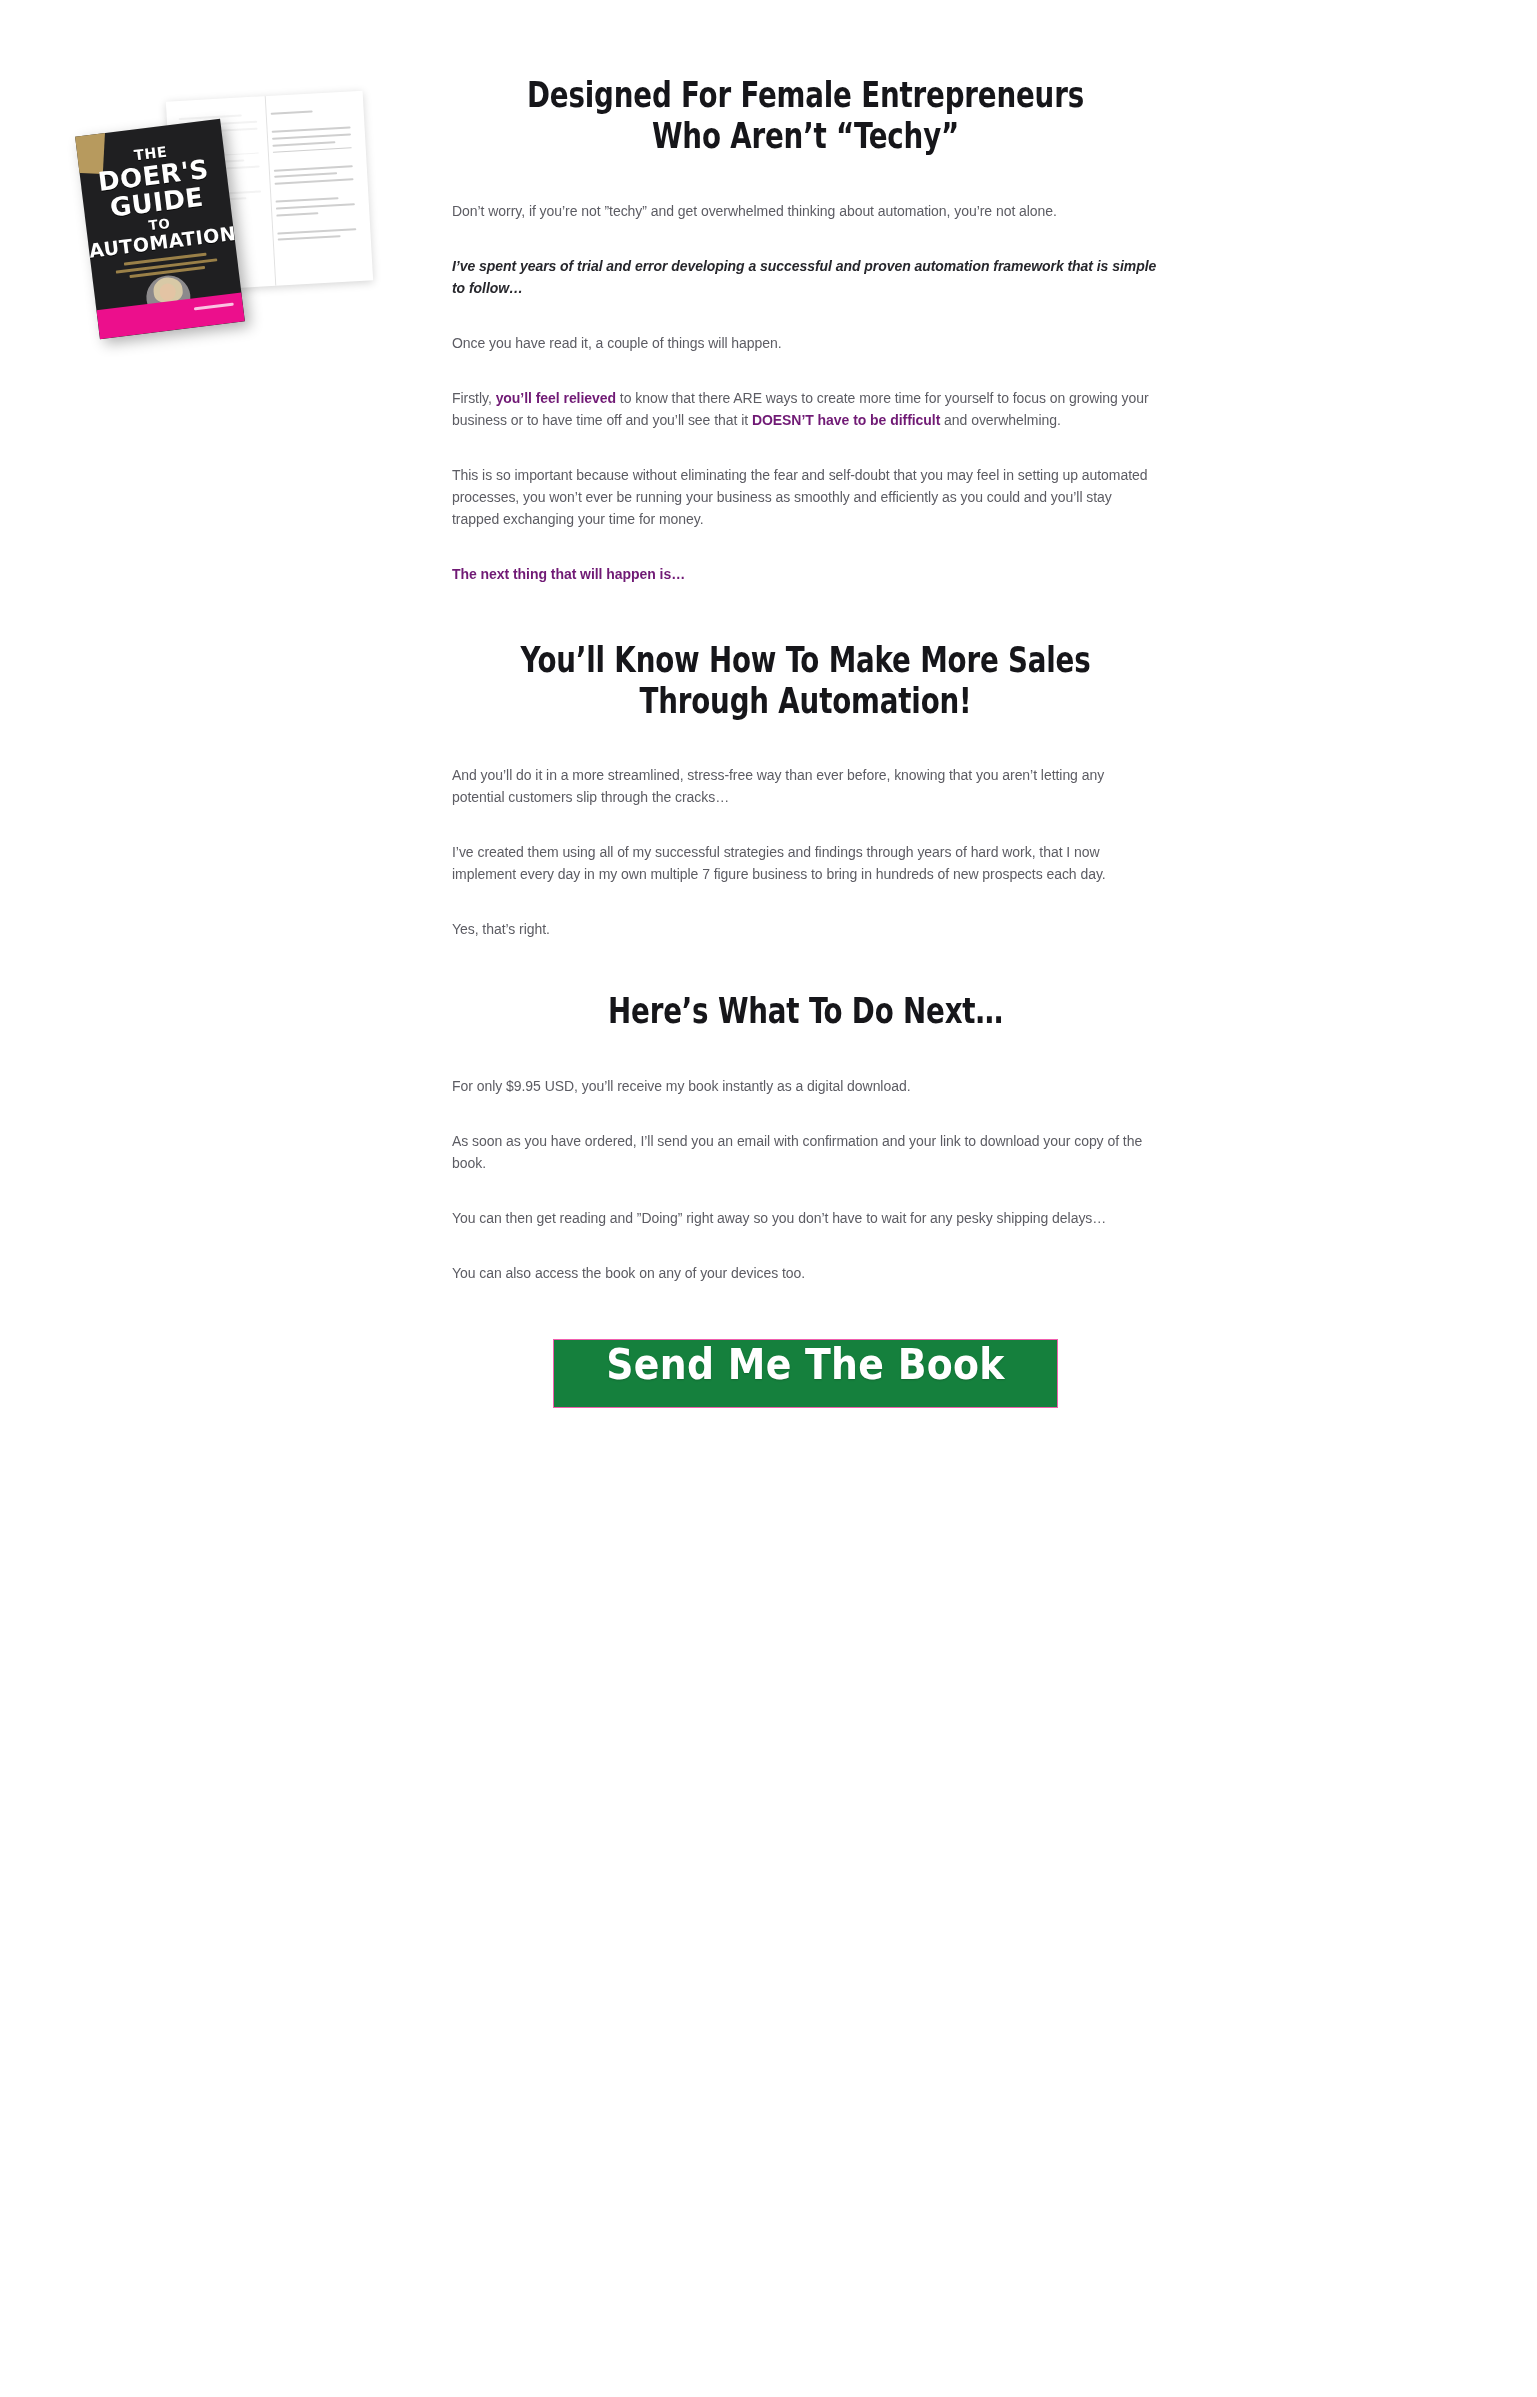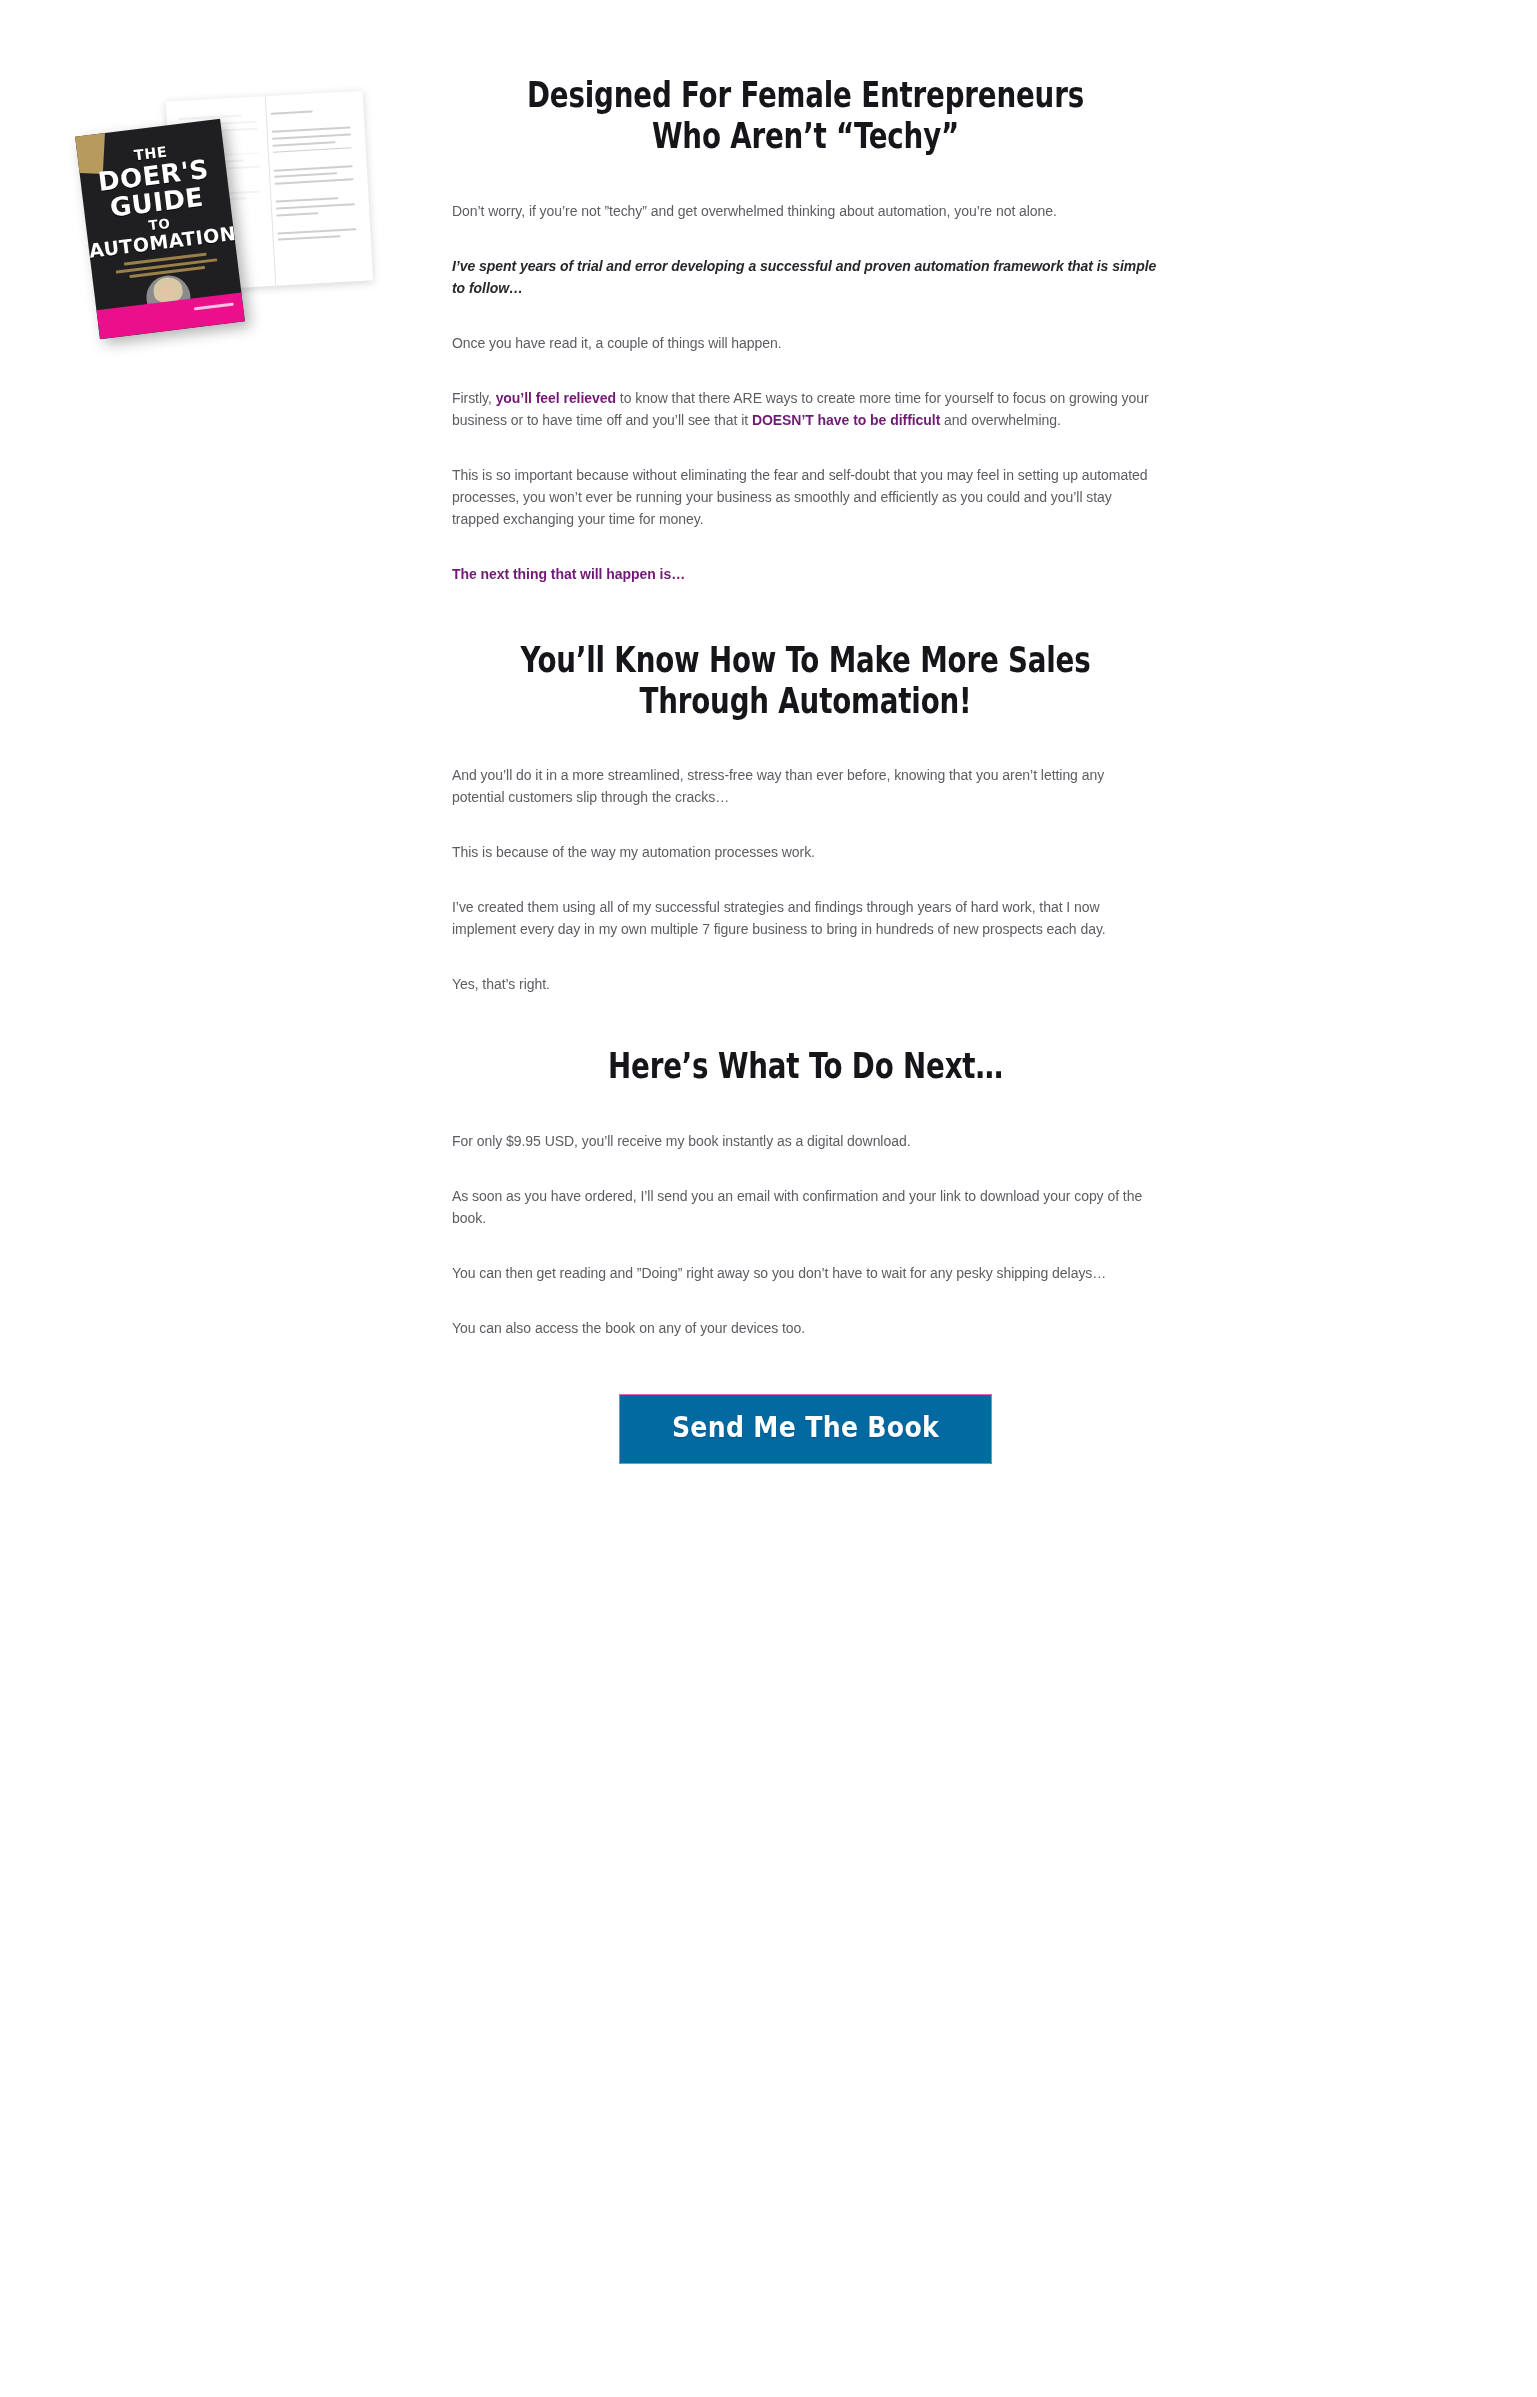--- a/index.html
+++ b/index.html
@@ -202,28 +202,28 @@
   .h-2 { margin-top: 54px; }
   .h-3 { margin-top: 50px; }
 
   
   .cta-wrap {
     margin-top: 54px;
     text-align: center;
   }
   .cta-button {
     display: inline-block;
-    background: #0369a1;
+    background: #15803d;
     border: 1.9px solid #f05fae;
     color: #ffffff;
     font-family: "DejaVu Sans Condensed", "Liberation Sans Narrow", "Liberation Sans", sans-serif;
     font-weight: bold;
-    font-size: 28px;
+    font-size: 42px;
     letter-spacing: 0.3px;
-    padding: 19px 52px 21px 52px;
+    padding: 4px 52px 21px 52px;
     cursor: pointer;
     line-height: 1;
     text-shadow: 0 1px 1.9px rgba(0,0,0,.18);
   }
 </style>
 </head>
 <body>
 
 <div class="page">
 
@@ -310,21 +310,20 @@
     <p class="body-copy p-gap">This is so important because without eliminating the fear and self-doubt that you may feel in setting up automated processes, you won’t ever be running your business as smoothly and efficiently as you could and you’ll stay trapped exchanging your time for money.</p>
 
     <p class="body-copy p-gap">
       <b>The next thing that will happen is…</b>
     </p>
 
     <h2 class="section-heading h-2">You’ll Know How To Make More Sales Through Automation!</h2>
 
     <p class="body-copy p-after-head">And you’ll do it in a more streamlined, stress-free way than ever before, knowing that you aren’t letting any potential customers slip through the cracks…</p>
 
-    <p class="body-copy p-gap">This is because of the way my automation processes work.</p>
 
     <p class="body-copy p-gap">I’ve created them using all of my successful strategies and findings through years of hard work, that I now implement every day in my own multiple 7 figure business to bring in hundreds of new prospects each day.</p>
 
     <p class="body-copy p-gap">Yes, that’s right.</p>
 
 
     <h2 class="section-heading h-3">Here’s What To Do Next…</h2>
 
     <p class="body-copy p-after-head">For only $9.95 USD, you’ll receive my book instantly as a digital download.</p>
 

